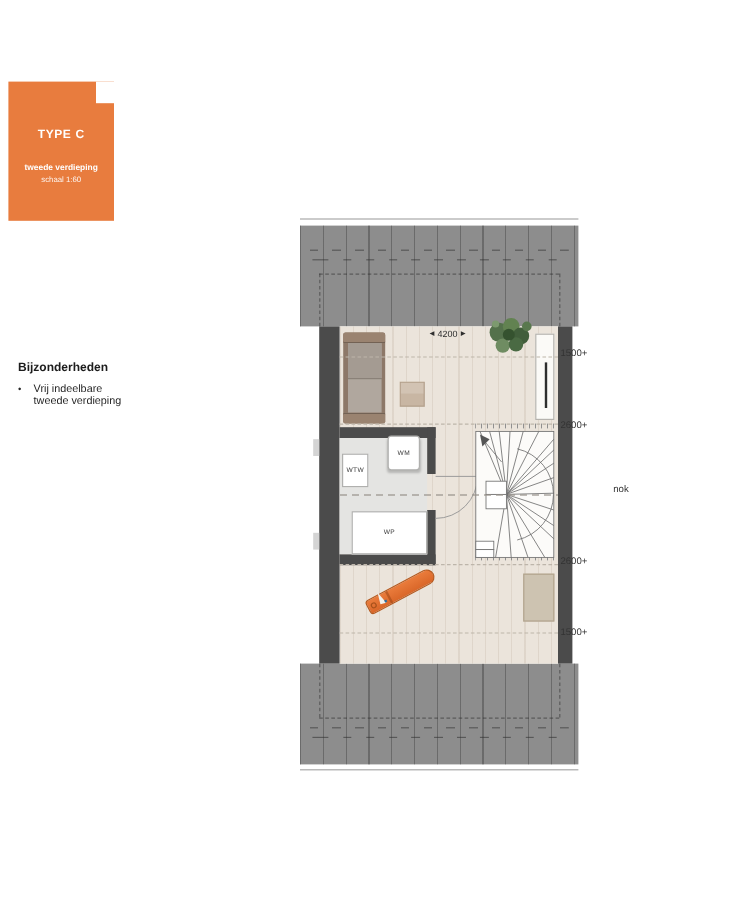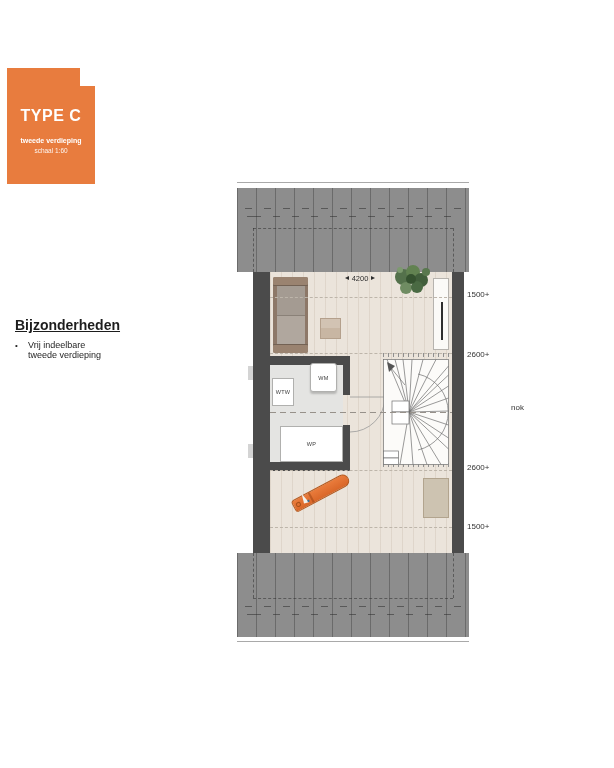--- a/index.html
+++ b/index.html
@@ -6,36 +6,36 @@
   body {
     width:614px; height:768px; background:#ffffff; position:relative; overflow:hidden;
     font-family:"Liberation Sans", sans-serif;
   }
   .abs { position:absolute; }
 
   
   .badge { left:7px; top:68px; width:88px; height:116px; background:#e87c3e; }
   .badge-notch { position:absolute; right:0; top:0; width:15px; height:18px; background:#ffffff; }
   .badge-title { position:absolute; top:39px; left:0; width:100%; text-align:center;
-                 color:#fff; font-size:16px; font-weight:bold; letter-spacing:.5px; }
+                 color:#fff; font-size:10px; font-weight:bold; letter-spacing:.5px; }
   .badge-sub   { position:absolute; top:69px; left:0; width:100%; text-align:center;
                  color:#fff; font-size:7px; font-weight:bold; }
   .badge-scale { position:absolute; top:79px; left:0; width:100%; text-align:center;
                  color:rgba(255,255,255,.92); font-size:6.5px; }
 
   
   .notes { left:15px; top:301px; width:140px; color:#1d1d1d; }
-  .notes-heading { font-size:14px; font-weight:bold; margin:16px 0 7px 0;text-decoration:underline; }
+  .notes-heading { font-size:10px; font-weight:bold; margin:0 0 7px 0; }
   .note-item { display:flex; font-size:9px; line-height:10.4px; color:#262626; }
   .note-bullet { flex:0 0 13px; }
   .note-bullet::before { content:"•"; font-size:8px; }
   .note-text { white-space:pre-line; }
 
   
-  .plan { left:237px; top:182px; width:232px; height:462px; }
+  .plan { left:250px; top:182px; width:232px; height:462px; }
 
   .ridge-top    { left:0; top:0;    width:232px; height:1px; background:#a9a9a9; }
   .ridge-bottom { left:0; top:459px; width:232px; height:1px; background:#a9a9a9; }
 
   .roof { left:0; width:232px; height:84px; background-color:#8d8d8d;
           background-image:repeating-linear-gradient(90deg, rgba(55,55,55,.40) 0 1px, transparent 1px 19px); }
   .roof-top { top:6px; } .roof-bottom { top:371px; }
   .roof-band { left:8px; width:216px; height:1px;
                background:repeating-linear-gradient(90deg, rgba(45,45,45,.55) 0 7px, transparent 7px 19px); }
   .band1 { top:20px; } .band2 { top:28px; background-position:9px 0; }

